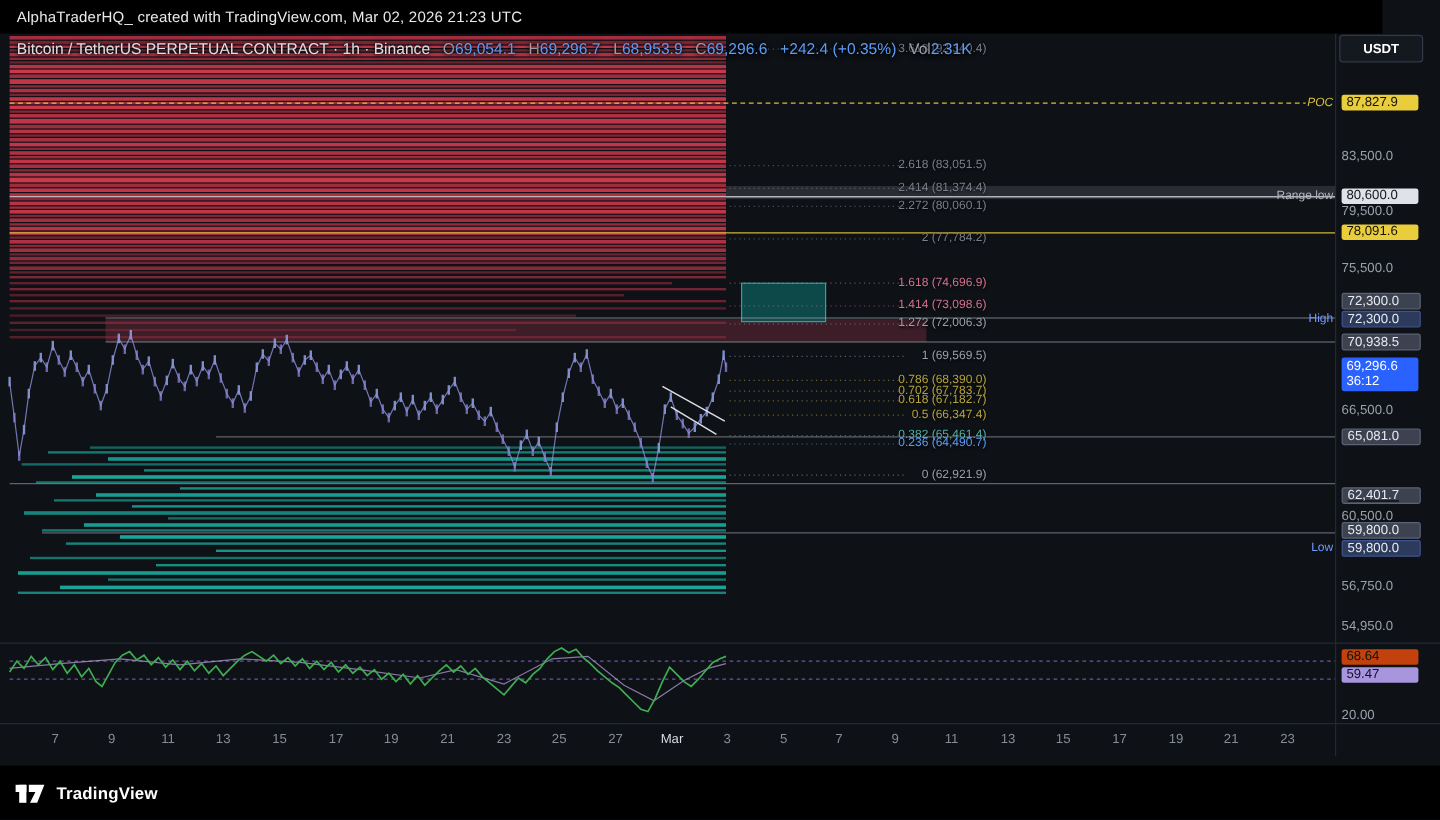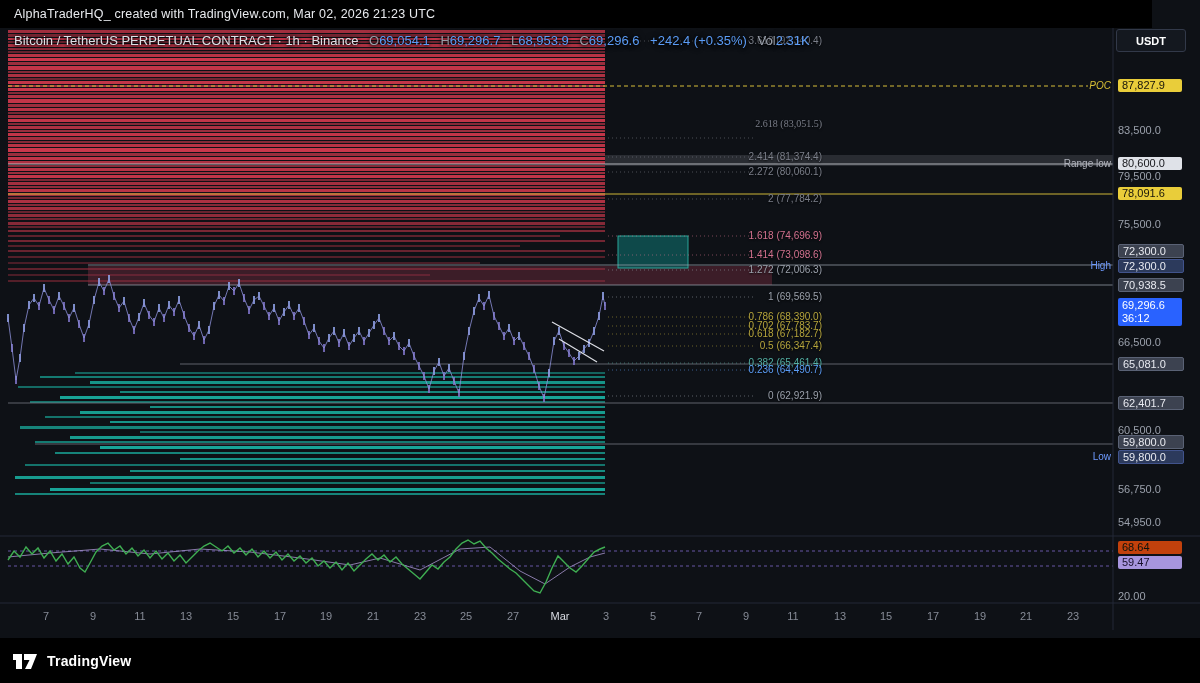--- a/index.html
+++ b/index.html
@@ -305,21 +305,21 @@
     <line x1="8" y1="551" x2="1113" y2="551" stroke="#7e68c8" stroke-width="1" stroke-dasharray="3 3" stroke-opacity="0.8"></line>
     <line x1="8" y1="566" x2="1113" y2="566" stroke="#7e68c8" stroke-width="1" stroke-dasharray="3 3" stroke-opacity="0.8"></line>
     <polyline points="8,557 50,553 100,549 150,554 200,549 250,552 300,558 350,565 380,558 420,570 460,549 490,547 520,571 545,584 570,567 590,557 605,553" fill="none" stroke="#b39ddb" stroke-width="1" stroke-opacity="0.75"></polyline>
     <polyline points="8,560 14,551 20,557 26,547 32,554 38,548 44,558 50,551 56,561 62,554 68,564 74,557 80,568 85,572 90,563 96,552 102,546 108,543 114,550 120,546 126,554 132,548 138,556 144,550 150,558 156,551 162,559 168,553 174,561 180,555 186,563 192,557 198,551 204,546 210,543 216,547 222,551 228,546 234,553 240,548 246,555 252,549 258,557 264,551 270,558 276,552 282,560 288,554 294,561 300,556 306,563 312,558 318,566 324,561 330,568 336,562 342,570 348,563 354,571 360,565 366,559 372,554 378,560 384,555 390,562 396,557 402,564 408,569 414,574 420,579 426,572 432,565 438,569 444,562 450,557 456,549 462,543 468,540 474,544 480,541 486,548 492,553 498,559 504,564 510,569 516,573 522,579 528,585 534,591 540,593 546,582 552,568 558,556 564,562 570,568 576,572 582,566 588,559 594,552 600,549 605,547" fill="none" stroke="#3fae52" stroke-width="1.4"></polyline>
     <line x1="1113" y1="28" x2="1113" y2="630" stroke="#232836" stroke-width="1"></line>
     <line x1="0" y1="603" x2="1200" y2="603" stroke="#232836" stroke-width="1"></line>
   </svg>
 
 <div id="fibs">
     <div class="fib" style="top: 35px; color: rgb(123, 127, 138);">3.618 (92,340.4)</div>
-    <div class="fib" style="top: 118px; color: rgb(123, 127, 138); font-family: Liberation Serif, serif;">2.618 (83,051.5)</div>
+    <div class="fib" style="top: 132px; color: rgb(123, 127, 138);">2.618 (83,051.5)</div>
     <div class="fib" style="top: 151px; color: rgb(123, 127, 138);">2.414 (81,374.4)</div>
     <div class="fib" style="top: 166px; color: rgb(123, 127, 138);">2.272 (80,060.1)</div>
     <div class="fib" style="top: 193px; color: rgb(123, 127, 138);">2 (77,784.2)</div>
     <div class="fib" style="top: 230px; color: rgb(212, 114, 143);">1.618 (74,696.9)</div>
     <div class="fib" style="top: 249px; color: rgb(212, 114, 143);">1.414 (73,098.6)</div>
     <div class="fib" style="top: 264px; color: rgb(154, 160, 171);">1.272 (72,006.3)</div>
     <div class="fib" style="top: 291px; color: rgb(154, 160, 171);">1 (69,569.5)</div>
     <div class="fib" style="top: 311px; color: rgb(182, 165, 60);">0.786 (68,390.0)</div>
     <div class="fib" style="top: 320px; color: rgb(182, 165, 60);">0.702 (67,783.7)</div>
     <div class="fib" style="top: 328px; color: rgb(182, 165, 60);">0.618 (67,182.7)</div>
@@ -387,21 +387,21 @@
     <div class="axrow" style="top: 308px;">
       <span class="axval plain">
         <div>66,500.0</div>
       </span>
     </div>
     <div class="axrow" style="top: 329px;">
       <span class="axval dark">
         <div>65,081.0</div>
       </span>
     </div>
-    <div class="axrow" style="top: 368px;">
+    <div class="axrow" style="top: 378px; text-decoration: underline;">
       <span class="axval dark">
         <div>62,401.7</div>
       </span>
     </div>
     <div class="axrow" style="top: 396px;">
       <span class="axval plain">
         <div>60,500.0</div>
       </span>
     </div>
     <div class="axrow" style="top: 407px;">

